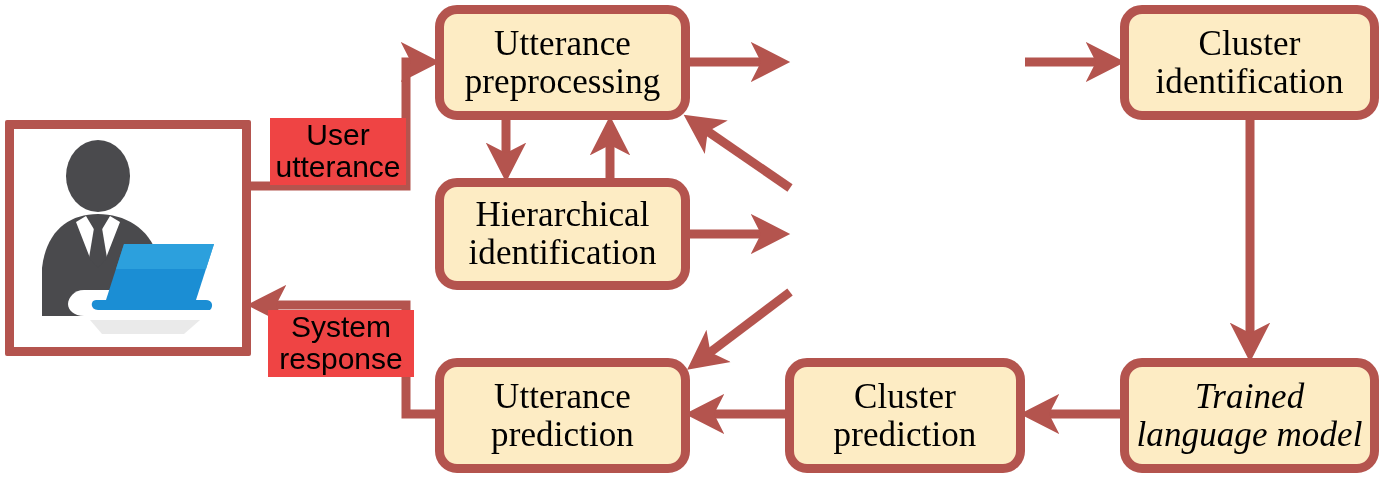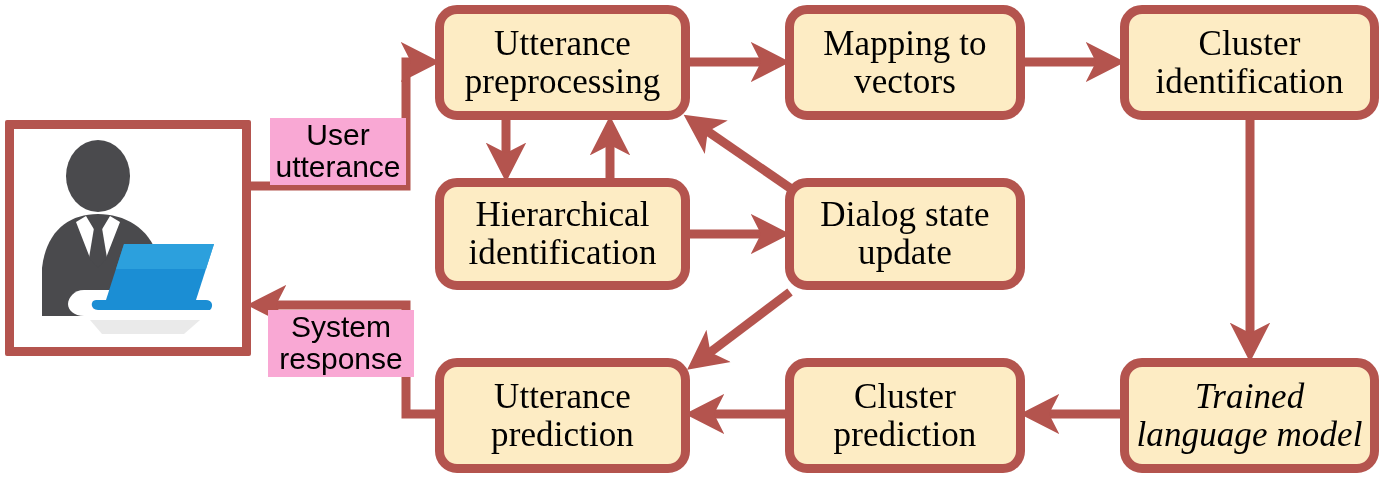--- a/index.html
+++ b/index.html
@@ -59,21 +59,21 @@
   
   .edge-label {
     position: absolute;
     font-family: "Liberation Sans", "DejaVu Sans", sans-serif;
     font-size: 30px;
     line-height: 1.08;
     color: #000000;
     text-align: center;
     white-space: pre-line;
     z-index: 7;
-    background: #f9a8d4;
+    background: #ef4444;
     padding: 1px 3px;
   }
   
   #edges {
     position: absolute;
     left: 0; top: 0;
     width: 1384px;
     height: 478px;
     z-index: 2;
   }
@@ -148,39 +148,31 @@
 utterance</div>
 
   <div class="edge-label" style="left:268px; top:310px; width:140px;">System
 response</div>
 
   <div class="node" style="left:435px; top:5px; width:255px; height:115px;">
     <span class="node-label">Utterance
 preprocessing</span>
   </div>
 
-  <div class="node" style="left:785px; top:5px; width:240px; height:115px;">
-    <span class="node-label">Mapping to
-vectors</span>
-  </div>
 
   <div class="node" style="left:1120px; top:5px; width:259px; height:115px;">
     <span class="node-label">Cluster
 identification</span>
   </div>
 
   <div class="node" style="left:435px; top:178px; width:255px; height:112px;">
     <span class="node-label">Hierarchical
 identification</span>
   </div>
 
-  <div class="node" style="left:785px; top:178px; width:240px; height:112px;">
-    <span class="node-label">Dialog state
-update</span>
-  </div>
 
   <div class="node" style="left:435px; top:358px; width:255px; height:115px;">
     <span class="node-label">Utterance
 prediction</span>
   </div>
 
   <div class="node" style="left:785px; top:358px; width:240px; height:115px;">
     <span class="node-label">Cluster
 prediction</span>
   </div>

